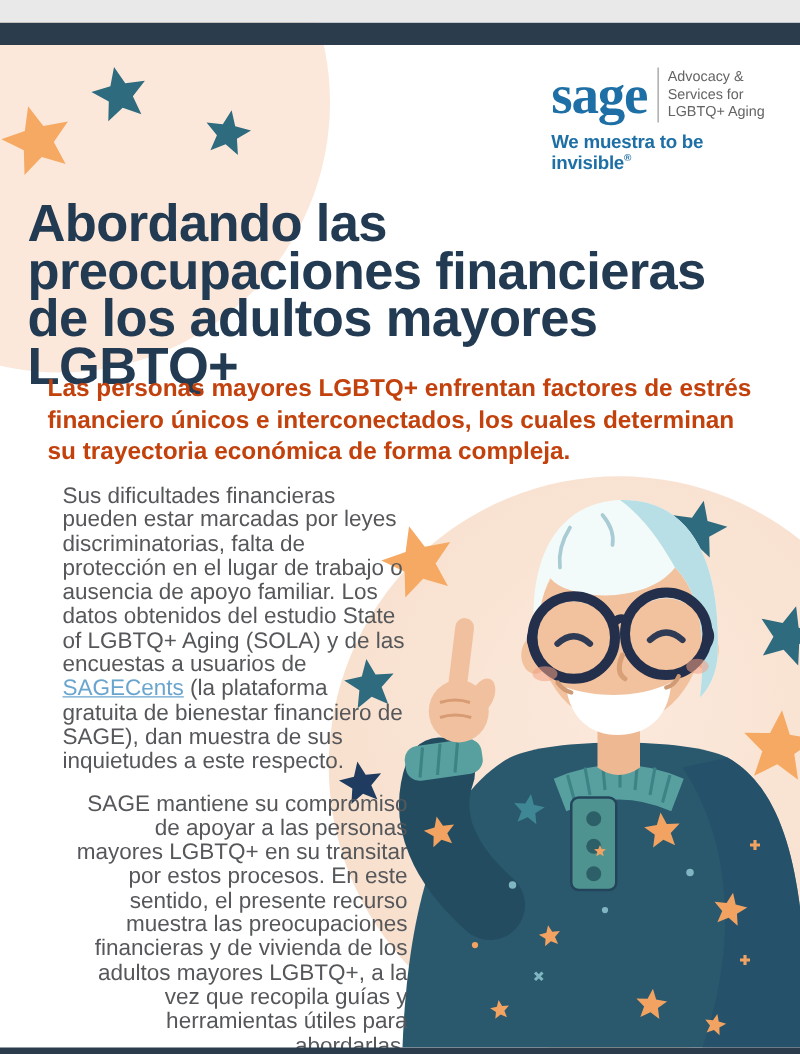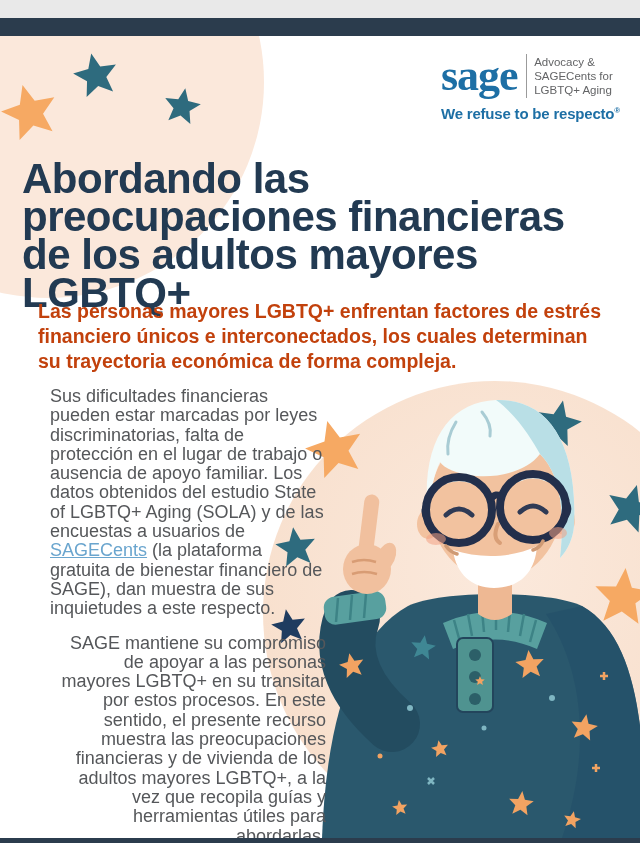--- a/index.html
+++ b/index.html
@@ -80,25 +80,25 @@
     <use href="#st2" transform="translate(30,77) rotate(-15) scale(29)" fill="#f6a963"></use>
     <use href="#st2" transform="translate(182,71) rotate(10) scale(19)" fill="#2e6b7e"></use>
   </svg>
 
   <header class="logo-block">
     <div class="logo-row">
       <span class="logo-text">sage</span>
       <span class="logo-divider"></span>
       <span class="logo-tagline">
         <span>Advocacy &amp;</span><br>
-        <span>SAGECents for</span><br>
+        <span>Services for</span><br>
         <span>LGBTQ+ Aging</span>
       </span>
     </div>
-    <div class="logo-slogan"><span>We refuse to be respecto</span><sup>®</sup></div>
+    <div class="logo-slogan"><span>We muestra to be invisible</span><sup>®</sup></div>
   </header>
 
   <h1 class="page-title">Abordando las preocupaciones financieras de los adultos mayores LGBTQ+</h1>
 
   <h2 class="page-subtitle">Las personas mayores LGBTQ+ enfrentan factores de estrés financiero únicos e interconectados, los cuales determinan su trayectoria económica de forma compleja.</h2>
 
   <div class="body-col">
     <p><span>Sus dificultades financieras pueden estar marcadas por leyes discriminatorias, falta de protección en el lugar de trabajo o ausencia de apoyo familiar. Los datos obtenidos del estudio State of LGBTQ+ Aging (SOLA) y de las encuestas a usuarios de </span><a>SAGECents</a><span> (la plataforma gratuita de bienestar financiero de SAGE), dan muestra de sus inquietudes a este respecto.</span></p>
     <p>SAGE mantiene su compromiso de apoyar a las personas mayores LGBTQ+ en su transitar por estos procesos. En este sentido, el presente recurso muestra las preocupaciones financieras y de vivienda de los adultos mayores LGBTQ+, a la vez que recopila guías y herramientas útiles para abordarlas.</p>
   </div>

